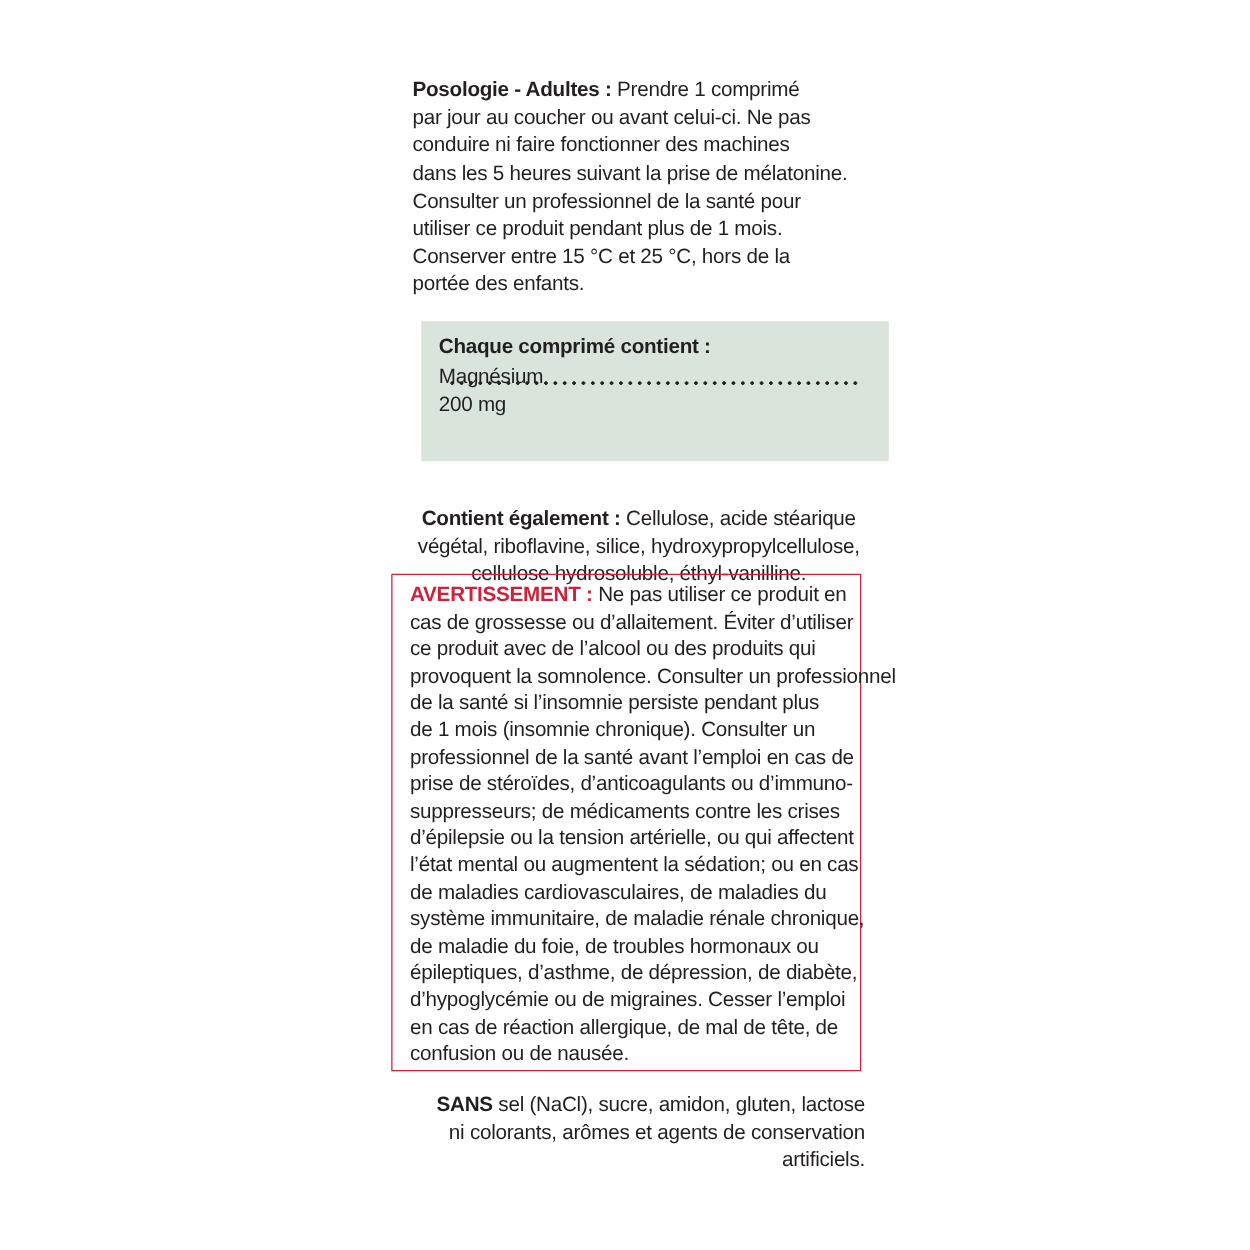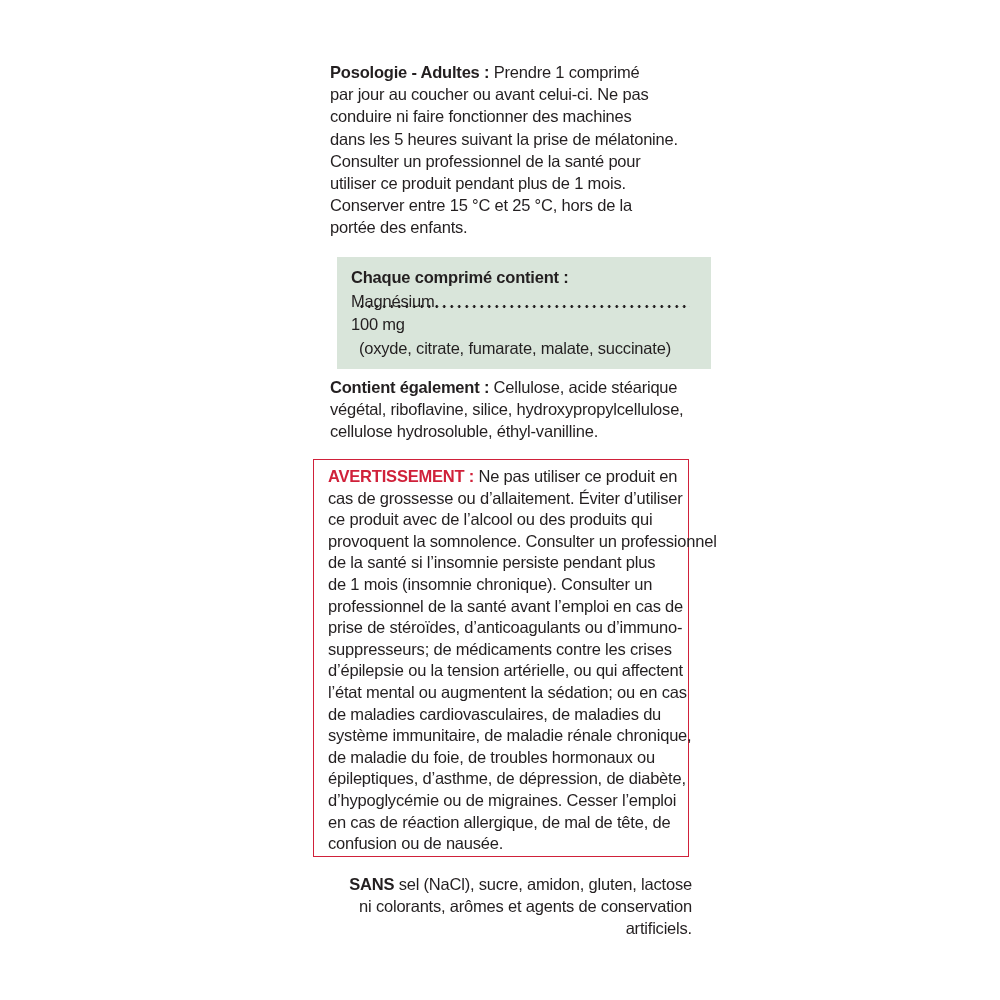--- a/index.html
+++ b/index.html
@@ -21,21 +21,21 @@
   .para {
     position: absolute;
     margin: 0;
     left: 330px;
     width: 362px;
   }
   .pre { white-space: pre; }
   strong { font-weight: bold; }
 
   #posologie { top: 61px; }
-  #excipients { top: 376px; }
+  #excipients { top: 404px; text-align: center; }
   #sans { top: 873px; text-align: right; }
 
   .green-box {
     position: absolute;
     left: 316px;
     top: 257px;
     width: 374px;
     height: 112px;
     background: #d9e5da;
     box-sizing: border-box;
@@ -94,23 +94,22 @@
 utiliser ce produit pendant plus de 1 mois.
 Conserver entre 15 °C et 25 °C, hors de la
 portée des enfants.</span>
   </p>
 
   <div class="green-box">
     <div class="box-title">Chaque comprimé contient :</div>
     <div class="ing-row">
       <span>Magnésium</span>
       <span class="leader"></span>
-      <span>100 mg</span>
+      <span>200 mg</span>
     </div>
-    <div class="ing-note">(oxyde, citrate, fumarate, malate, succinate)</div>
   </div>
 
   <p class="para" id="excipients">
     <strong>Contient également :</strong><span class="pre"> Cellulose, acide stéarique
 végétal, riboflavine, silice, hydroxypropylcellulose,
 cellulose hydrosoluble, éthyl-vanilline.</span>
   </p>
 
   <div class="warn-box">
     <strong class="warn-title">AVERTISSEMENT :</strong><span class="pre"> Ne pas utiliser ce produit en

